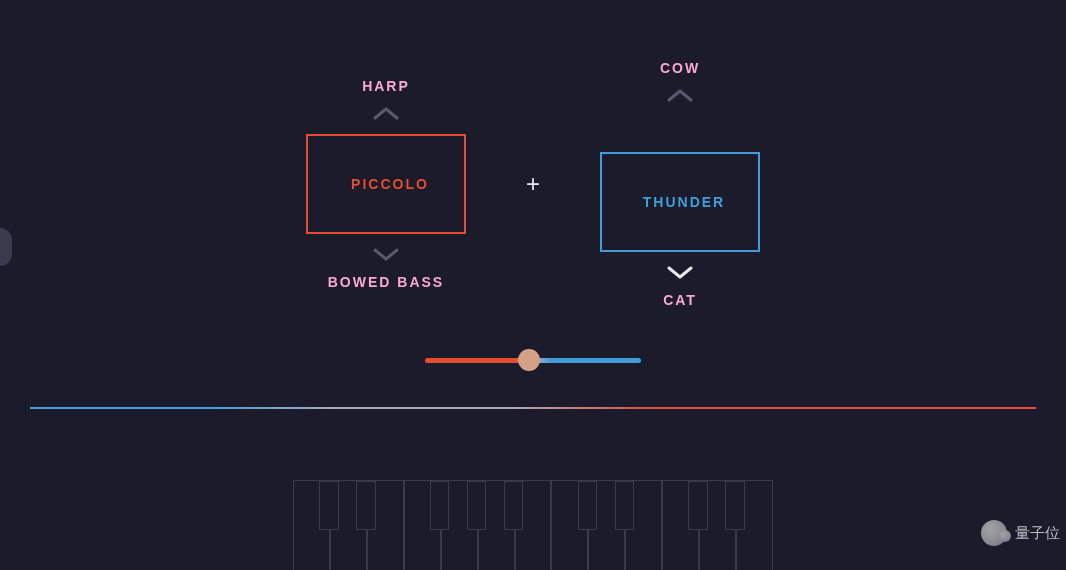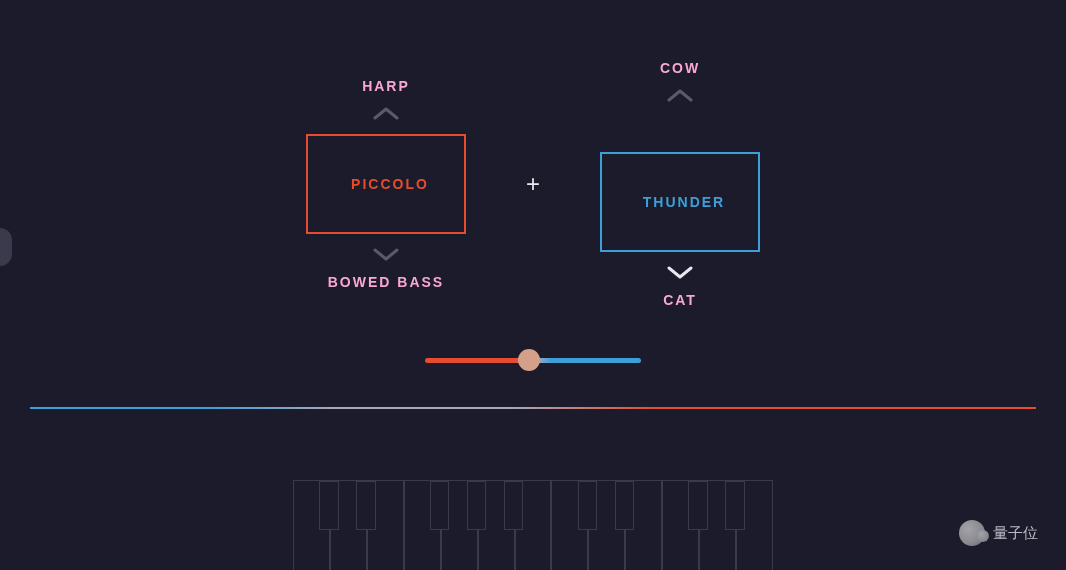--- a/index.html
+++ b/index.html
@@ -149,21 +149,21 @@
       position: absolute;
       left: 0;
       top: 228px;
       width: 12px;
       height: 38px;
       background: #3a3a4c;
       border-radius: 0 19px 19px 0;
     }
     .watermark {
       position: absolute;
-      right: 28px;
+      right: 6px;
       bottom: 24px;
       display: flex;
       align-items: center;
       gap: 8px;
       color: #d8d8e0;
       font-size: 15px;
       opacity: 0.85;
     }
     .watermark-icon {
       width: 26px;

